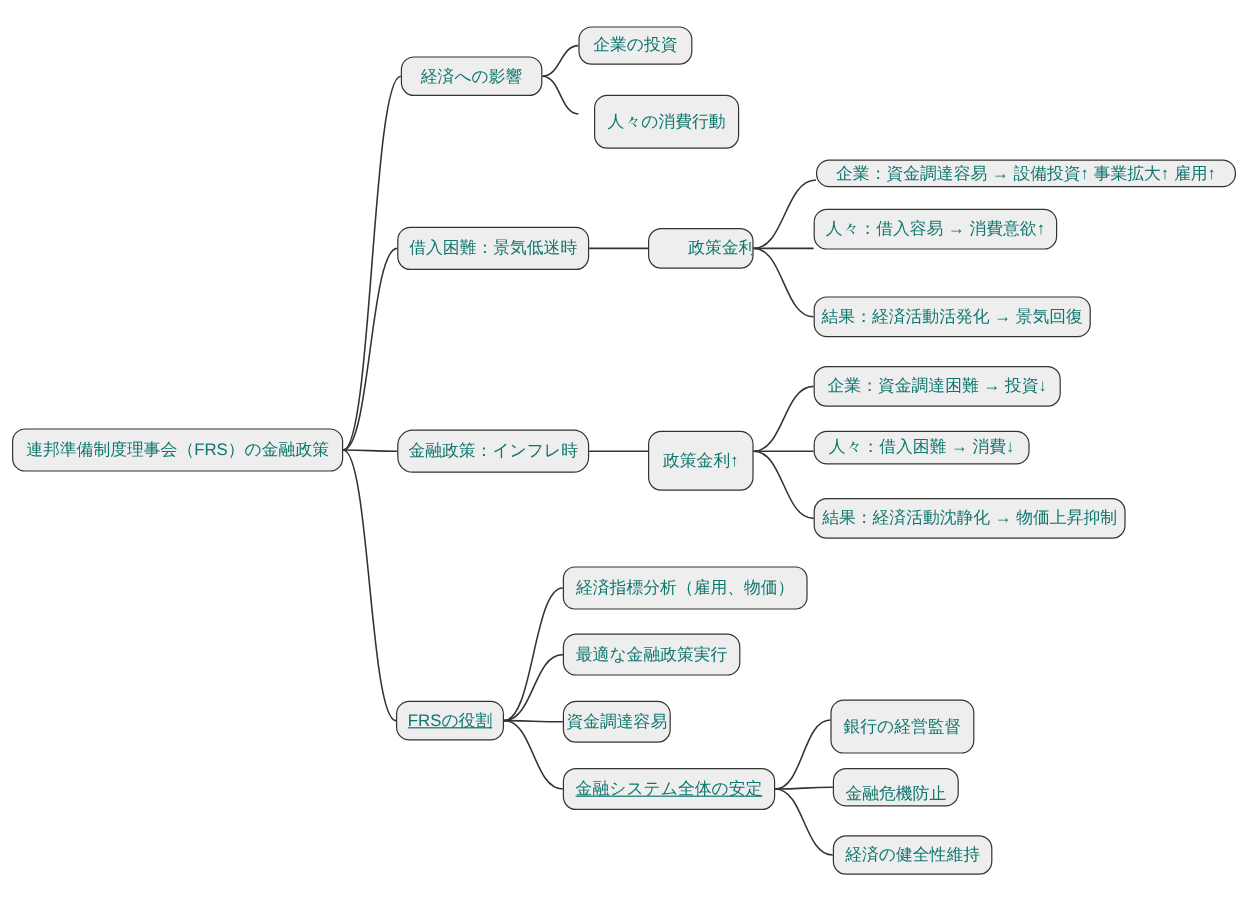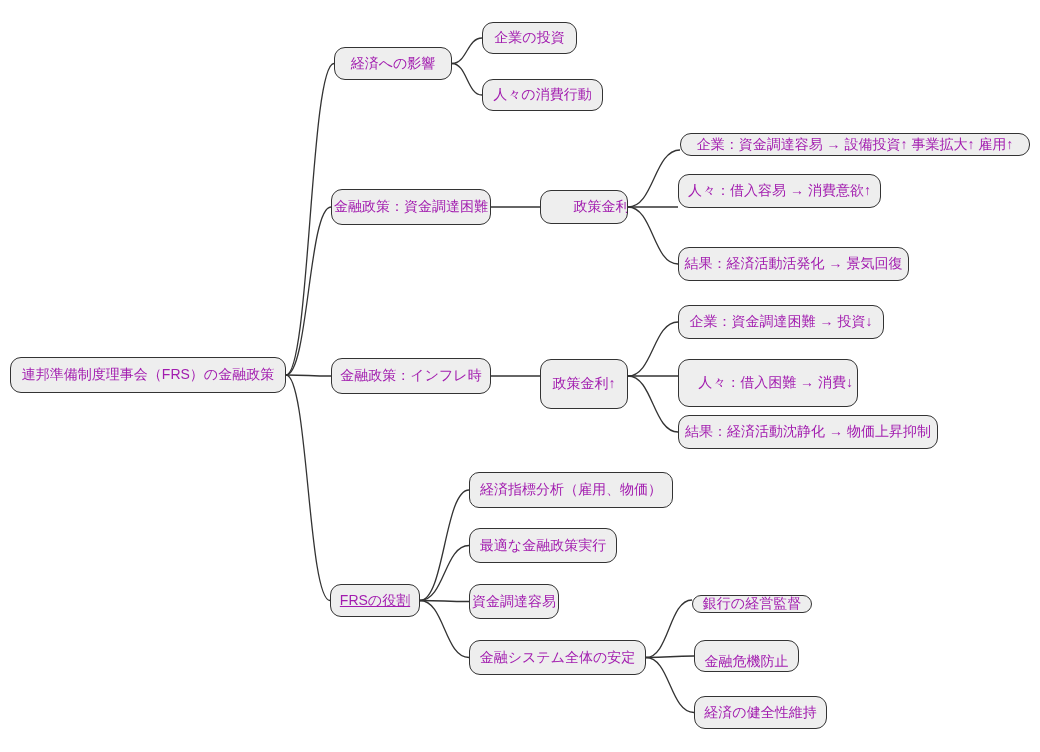--- a/index.html
+++ b/index.html
@@ -26,21 +26,21 @@
     position: absolute;
     box-sizing: border-box;
     background: #eeeeee;
     border: 1.6px solid #333333;
     border-radius: 11px;
     display: flex;
     align-items: center;
     justify-content: center;
     white-space: nowrap;
     font-size: 14px;
-    color: #a21caf;
+    color: #0f766e;
     padding: 0 4px;
     overflow: hidden;
   }
 </style>
 </head>
 <body>
 
 <div id="canvas">
   <svg id="edge-layer" viewBox="0 0 1040 752" xmlns="http://www.w3.org/2000/svg">
       <path d="M 286 375 C 310 375, 310 63.5, 334 63.5" fill="none" stroke="#333333" stroke-width="1.3"></path>
@@ -68,69 +68,69 @@
   <div id="node-layer">
       <div class="node" style="left: 10px; top: 357px; width: 276px; height: 36px;">
         <span>連邦準備制度理事会（FRS）の金融政策</span>
       </div>
       <div class="node" style="left: 334px; top: 47px; width: 118px; height: 33px;">
         <span>経済への影響</span>
       </div>
       <div class="node" style="left: 482px; top: 22px; width: 95px; height: 32px;">
         <span>企業の投資</span>
       </div>
-      <div class="node" style="left: 482px; top: 79px; width: 121px; height: 32px;">
+      <div class="node" style="left: 495px; top: 79px; width: 121px; height: 45px;">
         <span>人々の消費行動</span>
       </div>
       <div class="node" style="left: 331px; top: 189px; width: 160px; height: 36px;">
-        <span>金融政策：資金調達困難</span>
+        <span>借入困難：景気低迷時</span>
       </div>
       <div class="node" style="left: 540px; top: 190px; width: 88px; height: 34px; padding-left: 46px;">
         <span>政策金利↓</span>
       </div>
       <div class="node" style="left: 680px; top: 133px; width: 350px; height: 23px;">
         <span>企業：資金調達容易 → 設備投資↑ 事業拡大↑ 雇用↑</span>
       </div>
       <div class="node" style="left: 678px; top: 174px; width: 203px; height: 34px;">
         <span>人々：借入容易 → 消費意欲↑</span>
       </div>
       <div class="node" style="left: 678px; top: 247px; width: 231px; height: 34px;">
         <span>結果：経済活動活発化 → 景気回復</span>
       </div>
-      <div class="node" style="left: 331px; top: 358px; width: 160px; height: 36px;">
+      <div class="node" style="left: 331px; top: 358px; width: 160px; height: 36px; border-radius: 13px;">
         <span>金融政策：インフレ時</span>
       </div>
       <div class="node" style="left: 540px; top: 359px; width: 88px; height: 50px; text-align: right;">
         <span>政策金利↑</span>
       </div>
       <div class="node" style="left: 678px; top: 305px; width: 206px; height: 34px;">
         <span>企業：資金調達困難 → 投資↓</span>
       </div>
-      <div class="node" style="left: 678px; top: 359px; width: 180px; height: 48px; justify-content: flex-end;">
+      <div class="node" style="left: 678px; top: 359px; width: 180px; height: 28px;">
         <span>人々：借入困難 → 消費↓</span>
       </div>
       <div class="node" style="left: 678px; top: 415px; width: 260px; height: 34px;">
         <span>結果：経済活動沈静化 → 物価上昇抑制</span>
       </div>
       <div class="node" style="left: 330px; top: 584px; width: 90px; height: 33px; text-decoration: underline;">
         <span>FRSの役割</span>
       </div>
       <div class="node" style="left: 469px; top: 472px; width: 204px; height: 36px; border-radius: 10px;">
         <span>経済指標分析（雇用、物価）</span>
       </div>
       <div class="node" style="left: 469px; top: 528px; width: 148px; height: 35px;">
         <span>最適な金融政策実行</span>
       </div>
       <div class="node" style="left: 469px; top: 584px; width: 90px; height: 35px;">
         <span>資金調達容易</span>
       </div>
-      <div class="node" style="left: 469px; top: 640px; width: 177px; height: 35px;">
+      <div class="node" style="left: 469px; top: 640px; width: 177px; height: 35px; text-decoration: underline;">
         <span>金融システム全体の安定</span>
       </div>
-      <div class="node" style="left: 692px; top: 595px; width: 120px; height: 18px;">
+      <div class="node" style="left: 692px; top: 583px; width: 120px; height: 45px;">
         <span>銀行の経営監督</span>
       </div>
       <div class="node" style="left: 694px; top: 640px; width: 105px; height: 32px; align-items: flex-end;">
         <span>金融危機防止</span>
       </div>
       <div class="node" style="left: 694px; top: 696px; width: 133px; height: 33px;">
         <span>経済の健全性維持</span>
       </div>
     </div>
 </div>

